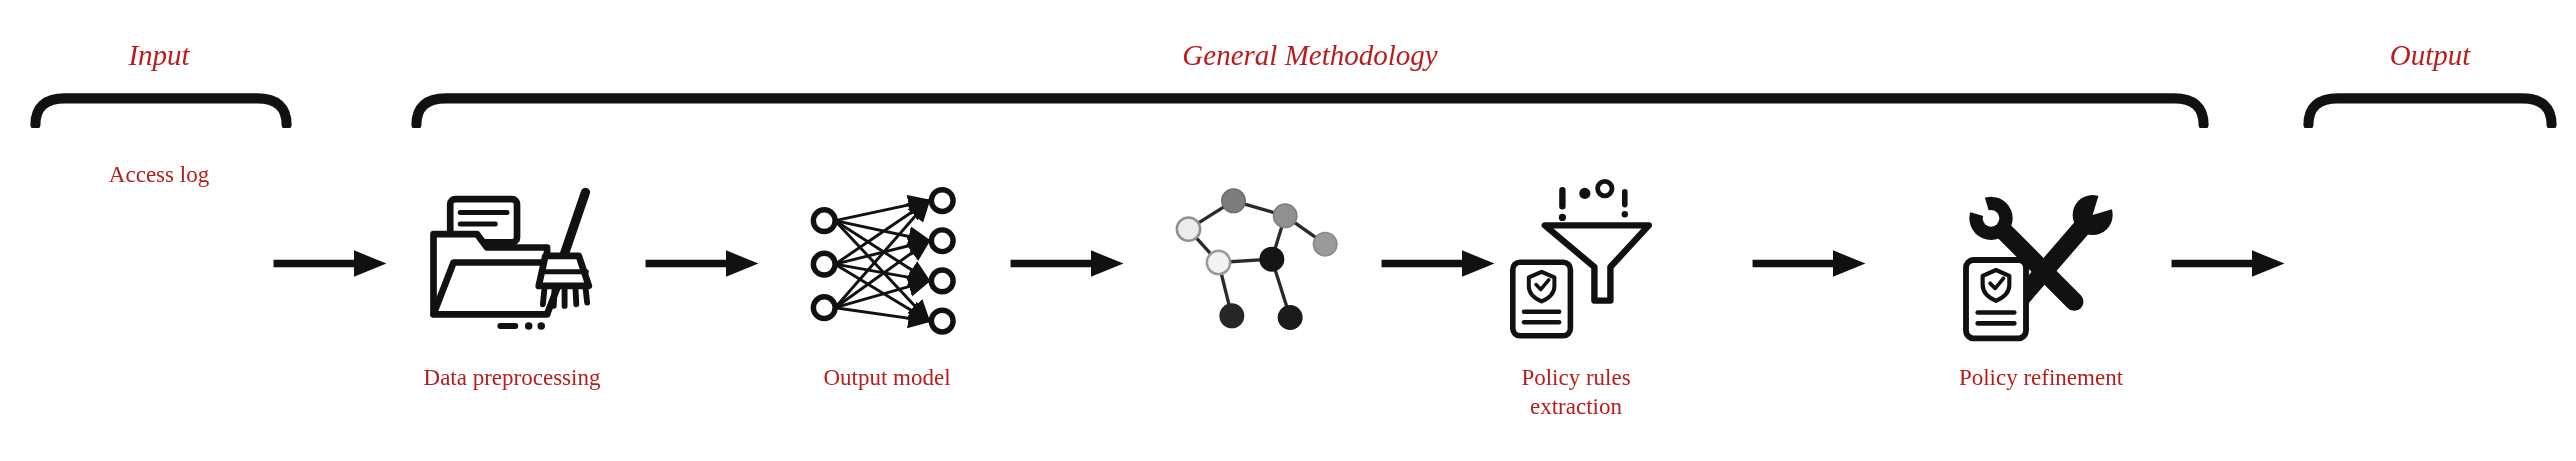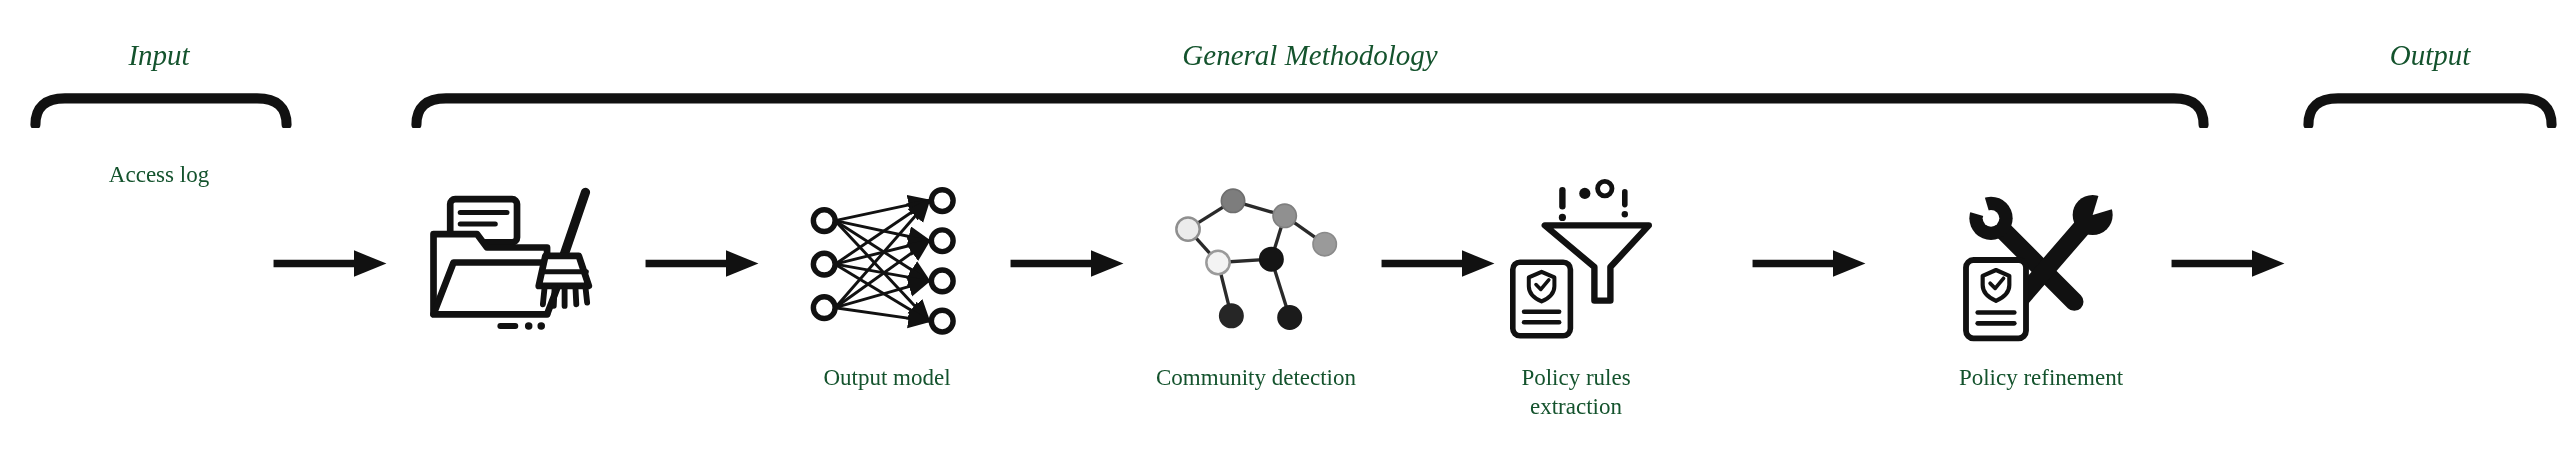--- a/index.html
+++ b/index.html
@@ -3,21 +3,21 @@
 <meta charset="utf-8">
 <style>
   * { box-sizing: border-box; }
   html, body { margin: 0; padding: 0; background: #ffffff; }
   .canvas {
     position: relative;
     width: 2576px;
     height: 461px;
     background: #ffffff;
     font-family: "Liberation Serif", serif;
-    color: #14532d;
+    color: #b91c1c;
     overflow: hidden;
   }
   .section-label {
     position: absolute;
     top: 39px;
     transform: translateX(-50%);
     font-style: italic;
     font-size: 29px;
     white-space: nowrap;
   }
@@ -85,20 +85,21 @@
             <line x1="198" y1="130" x2="200" y2="148"></line>
           </g>
         </g>
         <g fill="#111">
           <line x1="96" y1="176" x2="114" y2="176" stroke="#111" stroke-width="7" stroke-linecap="round"></line>
           <circle cx="130" cy="176" r="4.5"></circle>
           <circle cx="145" cy="176" r="4.5"></circle>
         </g>
       </svg>
     </div>
+    <div class="step-label">Data preprocessing</div>
   </div>
 
   <svg class="arrow" style="left:644px" width="116" height="31" viewBox="0 0 150 40">
     <line x1="2" y1="20" x2="110" y2="20" stroke="#111" stroke-width="10"></line>
     <polygon points="106,3 148,20 106,37" fill="#111"></polygon>
   </svg>
 
   <div class="step" style="left:887px">
     <div class="icon-box">
       <svg width="168" height="159" viewBox="0 0 200 190">
@@ -156,21 +157,20 @@
         <circle cx="24" cy="60" r="14" stroke="#8f8f8f" stroke-width="3" fill="#ececec"></circle>
         <circle cx="78" cy="26" r="14" stroke="#6e6e6e" stroke-width="2" fill="#7d7d7d"></circle>
         <circle cx="140" cy="44" r="14" stroke="#7f7f7f" stroke-width="2" fill="#909090"></circle>
         <circle cx="60" cy="100" r="14" stroke="#9a9a9a" stroke-width="3" fill="#f3f3f3"></circle>
         <circle cx="124" cy="96" r="14" stroke="#151515" stroke-width="2" fill="#151515"></circle>
         <circle cx="76" cy="164" r="14" stroke="#262626" stroke-width="2" fill="#262626"></circle>
         <circle cx="146" cy="166" r="14" stroke="#1b1b1b" stroke-width="2" fill="#1b1b1b"></circle>
         <circle cx="188" cy="78" r="14" stroke="#8a8a8a" stroke-width="2" fill="#9a9a9a"></circle>
       </svg>
     </div>
-    <div class="step-label">Community detection</div>
   </div>
 
   <svg class="arrow" style="left:1380px" width="116" height="31" viewBox="0 0 150 40">
     <line x1="2" y1="20" x2="110" y2="20" stroke="#111" stroke-width="10"></line>
     <polygon points="106,3 148,20 106,37" fill="#111"></polygon>
   </svg>
 
   <div class="step" style="left:1576px">
     <div class="icon-box">
       <svg width="168" height="168" viewBox="0 0 210 210">

